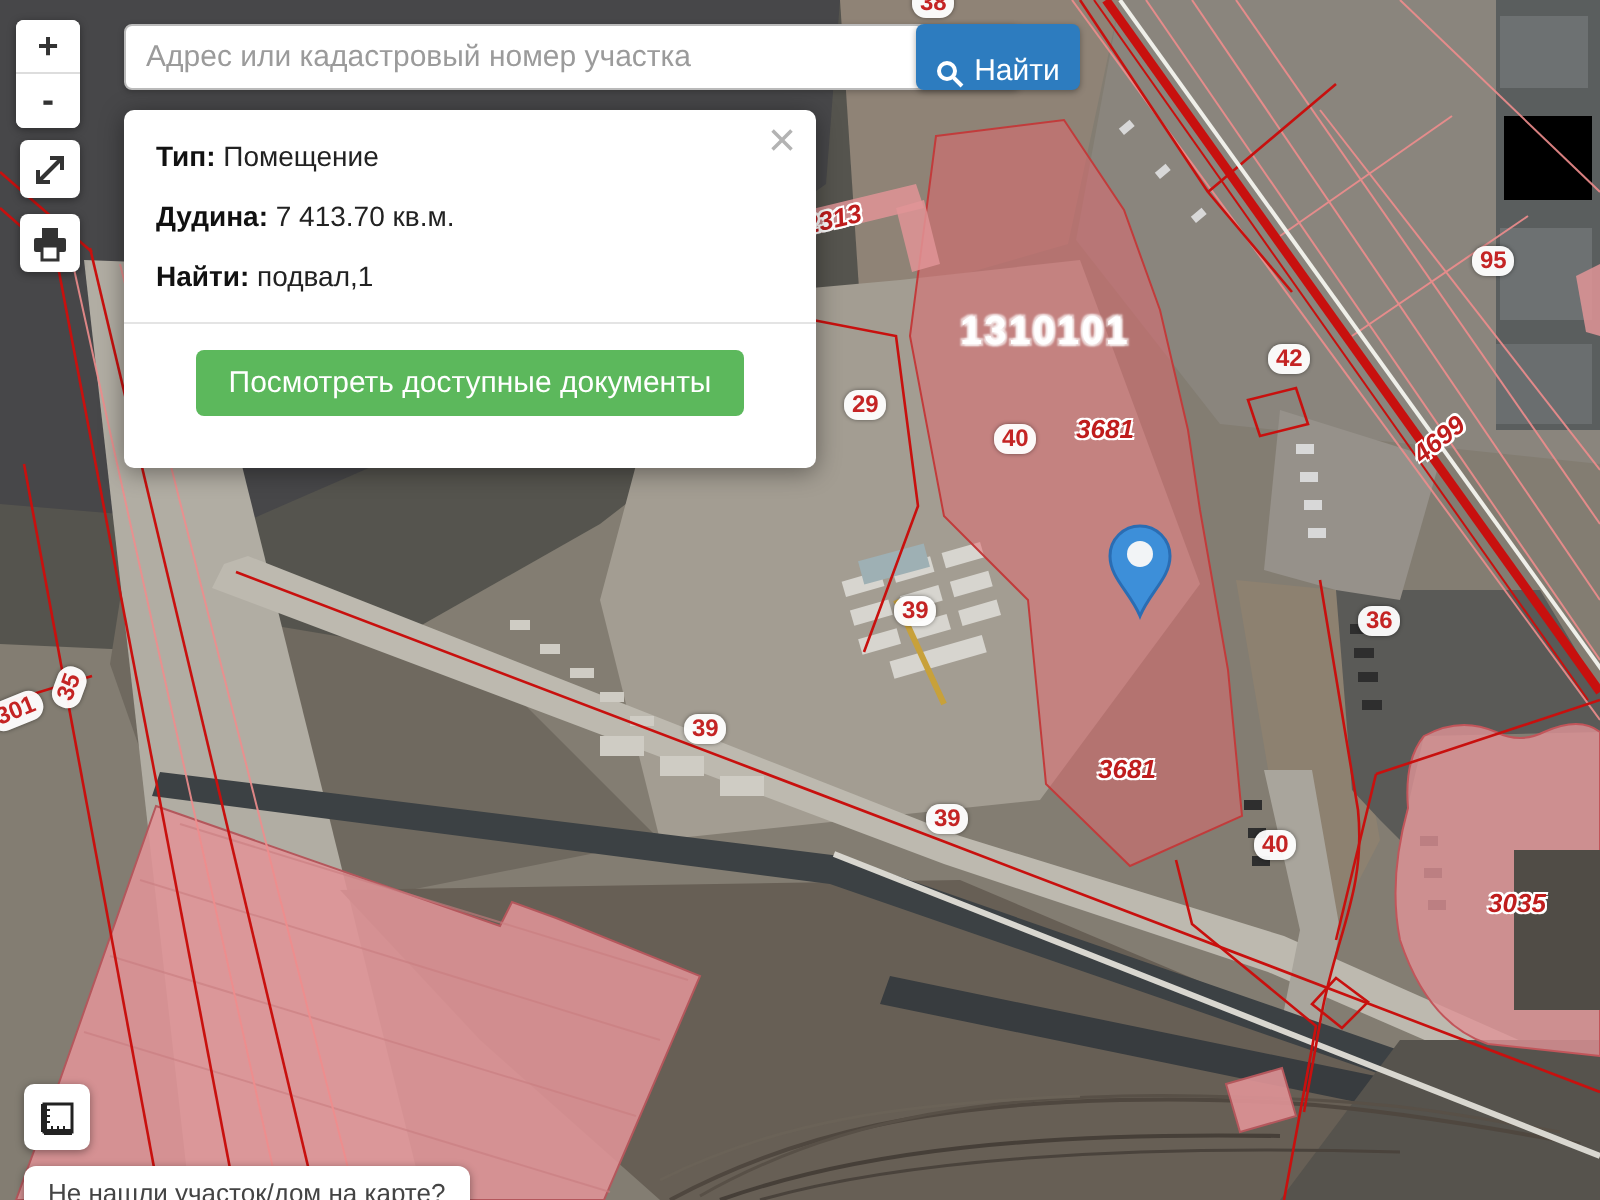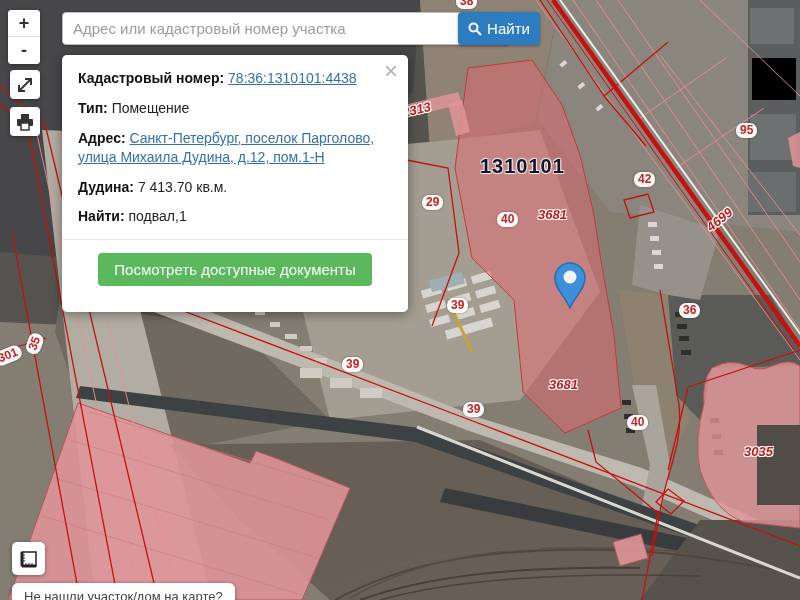--- a/index.html
+++ b/index.html
@@ -6,21 +6,21 @@
   .stage{position:relative;width:800px;height:600px;overflow:hidden;
          font-family:"Liberation Sans",sans-serif;background:#837d72;}
   .stage svg.mapbg{position:absolute;left:0;top:0;}
 
   
   .lbl{position:absolute;white-space:nowrap;pointer-events:none;}
   .chip{background:rgba(255,255,255,.95);color:#c42424;font-size:12px;font-weight:bold;
         padding:0 4px;border-radius:7px;line-height:15px;box-shadow:0 0 2px rgba(0,0,0,.45);}
   .halo{color:#bf1d1d;font-size:13px;font-weight:bold;font-style:italic;
         text-shadow:-1px -1px 0 #fff,1px -1px 0 #fff,-1px 1px 0 #fff,1px 1px 0 #fff;}
-  .qlabel{color:#0f172a;font-size:20px;font-weight:bold;letter-spacing:1px;
+  .qlabel{color:#ffffff;font-size:20px;font-weight:bold;letter-spacing:1px;
         text-shadow:-1px -1px 1px #ffffffaa,1px -1px 1px #ffffffaa,-1px 1px 1px #ffffffaa,1px 1px 1px #ffffffaa;}
 
   
   .zoomctl{position:absolute;left:8px;top:10px;width:32px;background:#fff;border-radius:4px;
            box-shadow:0 1px 4px rgba(0,0,0,.4);overflow:hidden;}
   .zoomctl button{display:block;width:32px;height:27px;border:0;background:#fff;cursor:pointer;
            font-size:18px;font-weight:bold;color:#333;line-height:25px;padding:0;}
   .zoomctl button:first-child{border-bottom:1px solid #ddd;}
   .ctl{position:absolute;width:30px;height:29px;background:#fff;border:0;border-radius:4px;
        box-shadow:0 1px 4px rgba(0,0,0,.4);cursor:pointer;padding:0;display:flex;
@@ -28,21 +28,21 @@
   .ctl.expand{left:10px;top:70px;}
   .ctl.print{left:10px;top:107px;}
   .ctl.measure{left:12px;top:542px;width:33px;height:33px;border-radius:5px;}
 
   
   .search-input{position:absolute;left:62px;top:12px;width:448px;height:33px;border:1px solid #bbb;
         border-radius:4px;padding:0 10px;font-size:15px;color:#4d7c0f;box-sizing:border-box;
         font-family:"Liberation Sans",sans-serif;box-shadow:0 1px 3px rgba(0,0,0,.25);}
   .search-input::placeholder{color:#9b9b9b;}
   .btn-find{position:absolute;left:458px;top:12px;height:33px;width:82px;border:0;border-radius:4px;
-        background:#2d7cbf;color:#fff;font-size:15px;cursor:pointer;display:flex;align-items:center;
+        background:#2d7cbf;color:#fff;font-size:15px;cursor:pointer;display:flex;align-items:flex-end;
         justify-content:center;gap:5px;font-family:"Liberation Sans",sans-serif;
         box-shadow:0 1px 3px rgba(0,0,0,.35);}
 
   
   .popup{position:absolute;left:62px;top:55px;width:346px;background:#fff;border-radius:5px;
          box-shadow:0 2px 12px rgba(0,0,0,.4);padding:14px 16px 14px;box-sizing:border-box;
          font-size:14px;color:#222;}
   .popup p{margin:0 0 11px;line-height:1.35;}
   .popup b{color:#111;}
   .popup a{color:#3272ad;text-decoration:underline;cursor:pointer;}
@@ -270,30 +270,22 @@
     <svg width="14" height="14" viewBox="0 0 14 14">
       <circle cx="5.5" cy="5.5" r="4" fill="none" stroke="#fff" stroke-width="2"></circle>
       <line x1="8.8" y1="8.8" x2="13" y2="13" stroke="#fff" stroke-width="2"></line>
     </svg>
     <span>Найти</span>
   </button>
 
   <div class="popup">
     <span class="close">×</span>
     <p>
-      <b>Кадастровый номер:</b>
-      <a href="#">78:36:1310101:4438</a>
-    </p>
-    <p>
       <b>Тип:</b>
       <span>Помещение</span>
-    </p>
-    <p>
-      <b>Адрес:</b>
-      <a href="#">Санкт-Петербург, поселок Парголово, улица Михаила Дудина, д.12, пом.1-Н</a>
     </p>
     <p>
       <b>Дудина:</b>
       <span>7 413.70 кв.м.</span>
     </p>
     <p>
       <b>Найти:</b>
       <span>подвал,1</span>
     </p>
     <hr>

